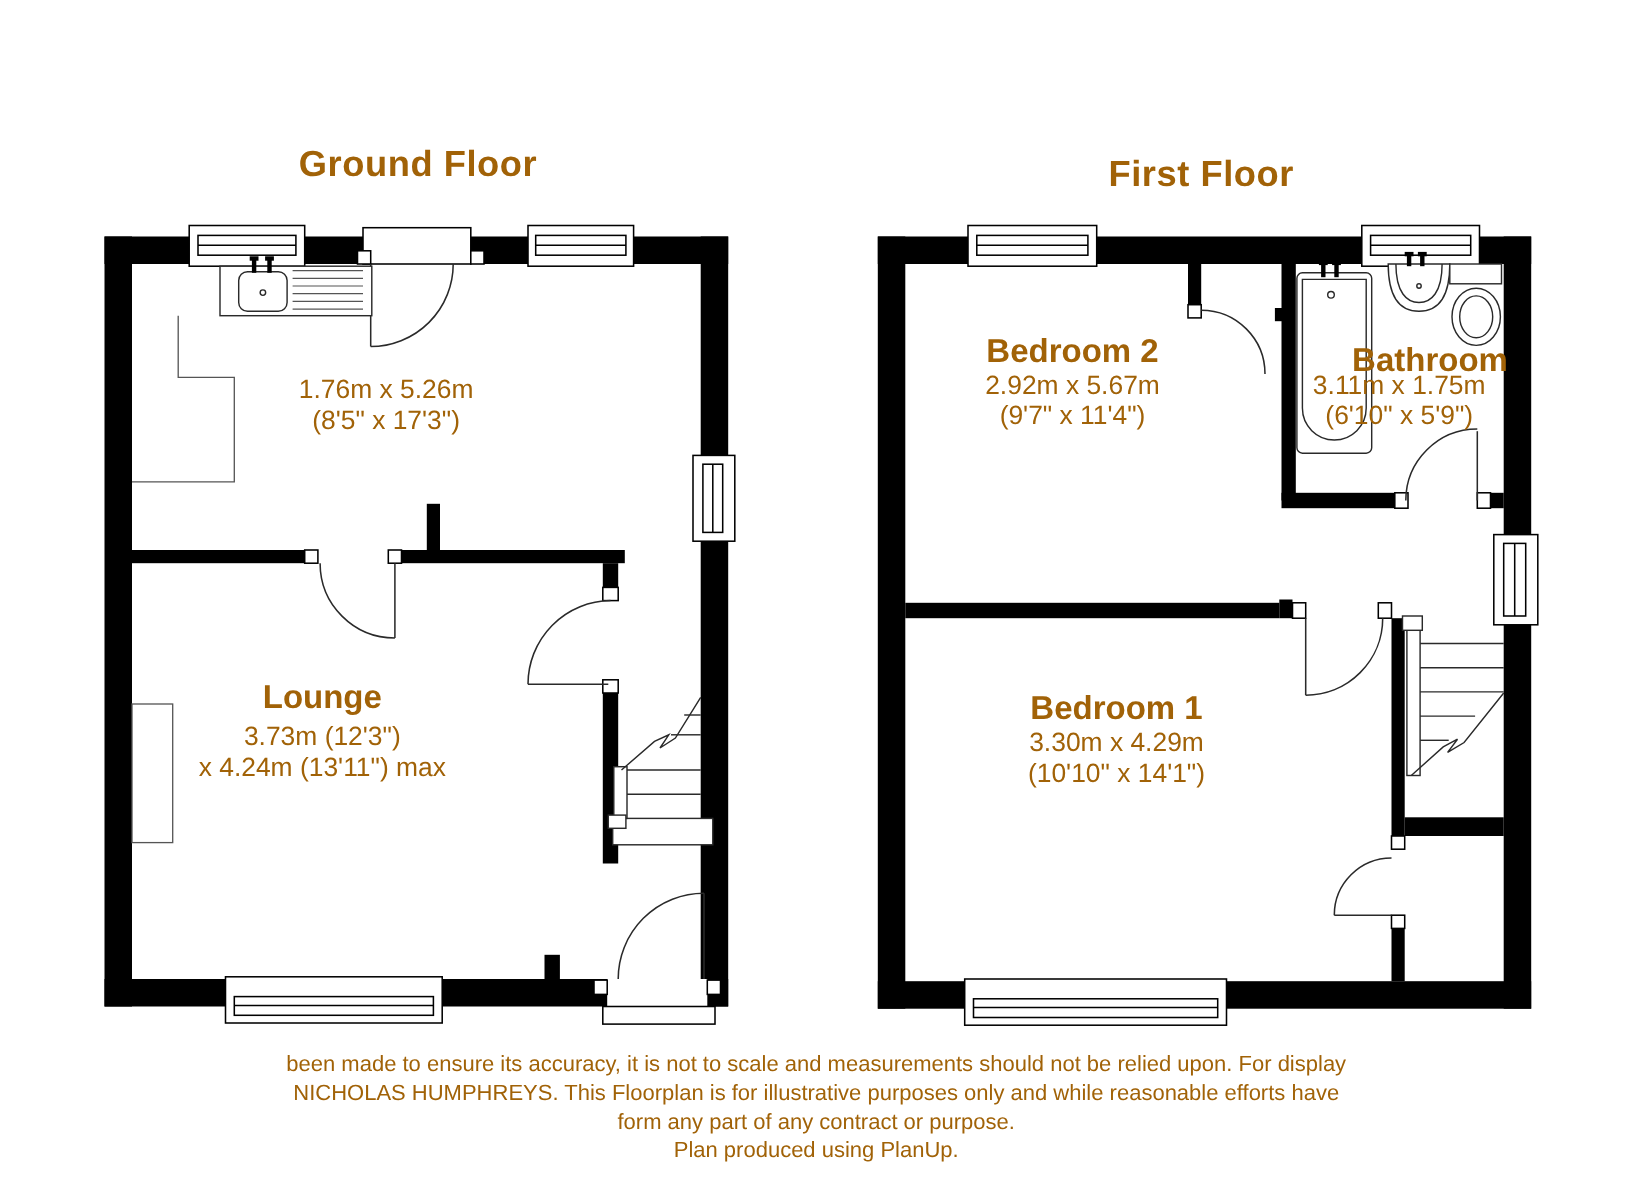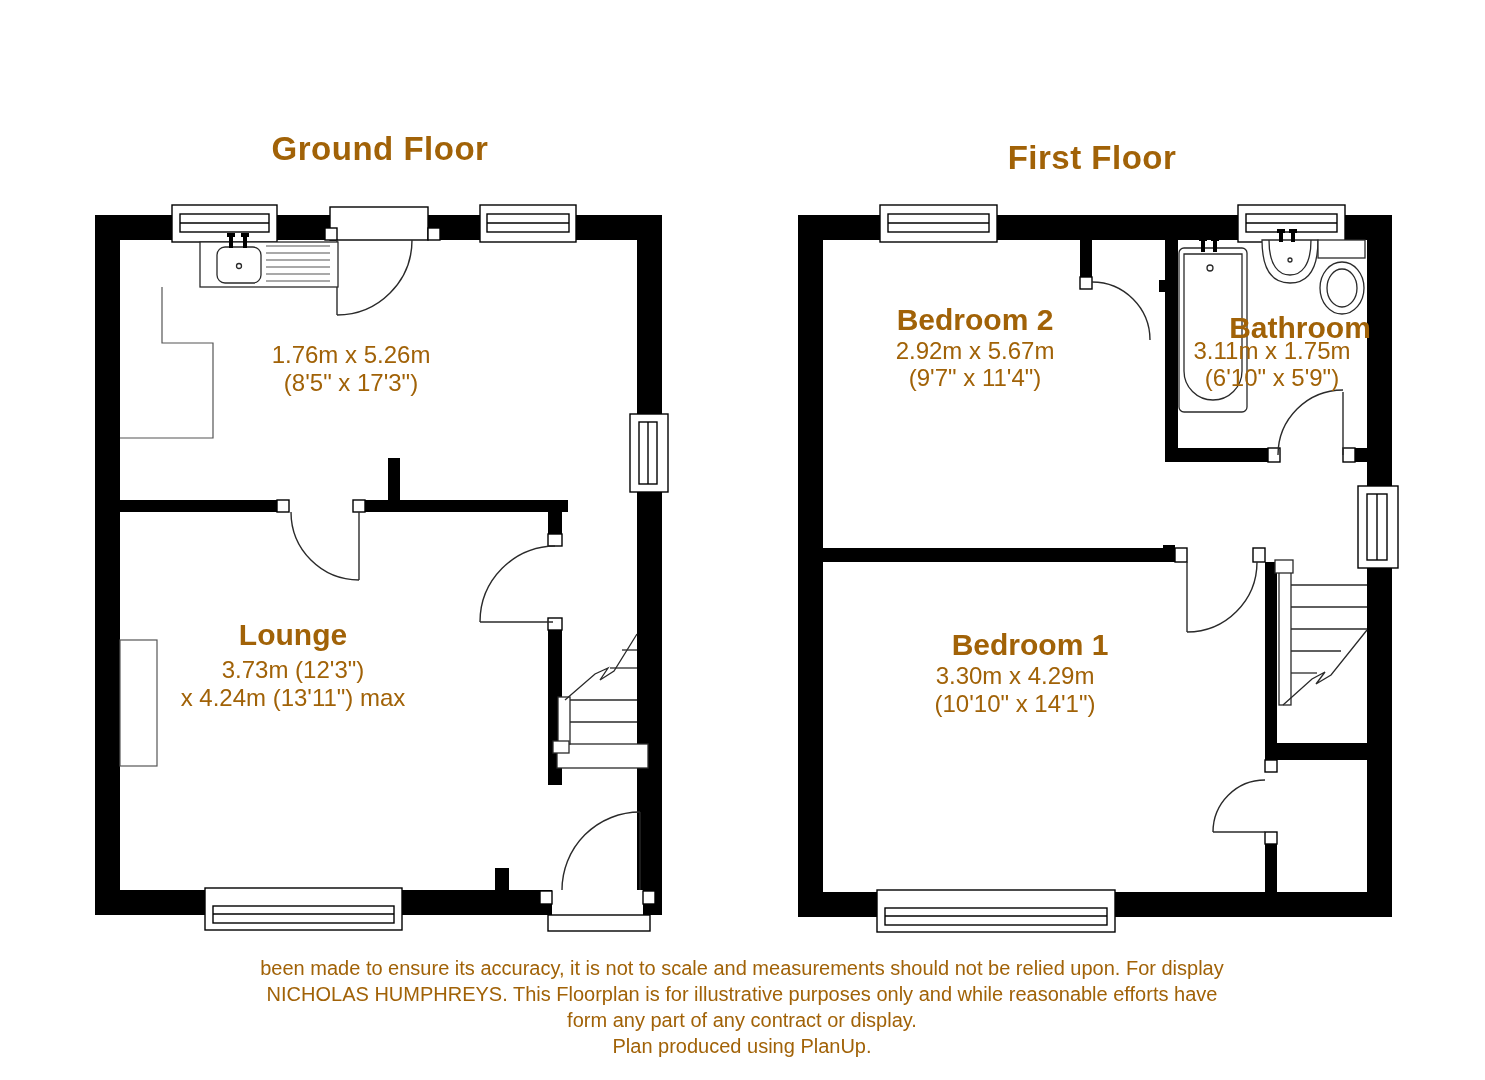--- a/index.html
+++ b/index.html
@@ -262,24 +262,24 @@
   <div class="abs room-dim" style="left:293px;top:684px;">x 4.24m (13'11") max</div>
 
   <div class="abs room-name" style="left:975px;top:303px;">Bedroom 2</div>
   <div class="abs room-dim" style="left:975px;top:337px;">2.92m x 5.67m</div>
   <div class="abs room-dim" style="left:975px;top:364px;">(9'7" x 11'4")</div>
 
   <div class="abs room-name" style="left:1272px;top:311px;margin-left:28px;">Bathroom</div>
   <div class="abs room-dim" style="left:1272px;top:337px;">3.11m x 1.75m</div>
   <div class="abs room-dim" style="left:1272px;top:364px;">(6'10" x 5'9")</div>
 
-  <div class="abs room-name" style="left:1015px;top:628px;margin-left:15px;">Bedroom 1</div>
+  <div class="abs room-name" style="left:1015px;top:628px;">Bedroom 1</div>
   <div class="abs room-dim" style="left:1015px;top:662px;">3.30m x 4.29m</div>
   <div class="abs room-dim" style="left:1015px;top:690px;">(10'10" x 14'1")</div>
 
   <div class="disclaimer" style="top:955px;">
     <div>been made to ensure its accuracy, it is not to scale and measurements should not be relied upon. For display</div>
     <div>NICHOLAS HUMPHREYS. This Floorplan is for illustrative purposes only and while reasonable efforts have</div>
-    <div>form any part of any contract or display.</div>
+    <div>form any part of any contract or purpose.</div>
     <div>Plan produced using PlanUp.</div>
   </div>
 
 </div>
 
 </body></html>

